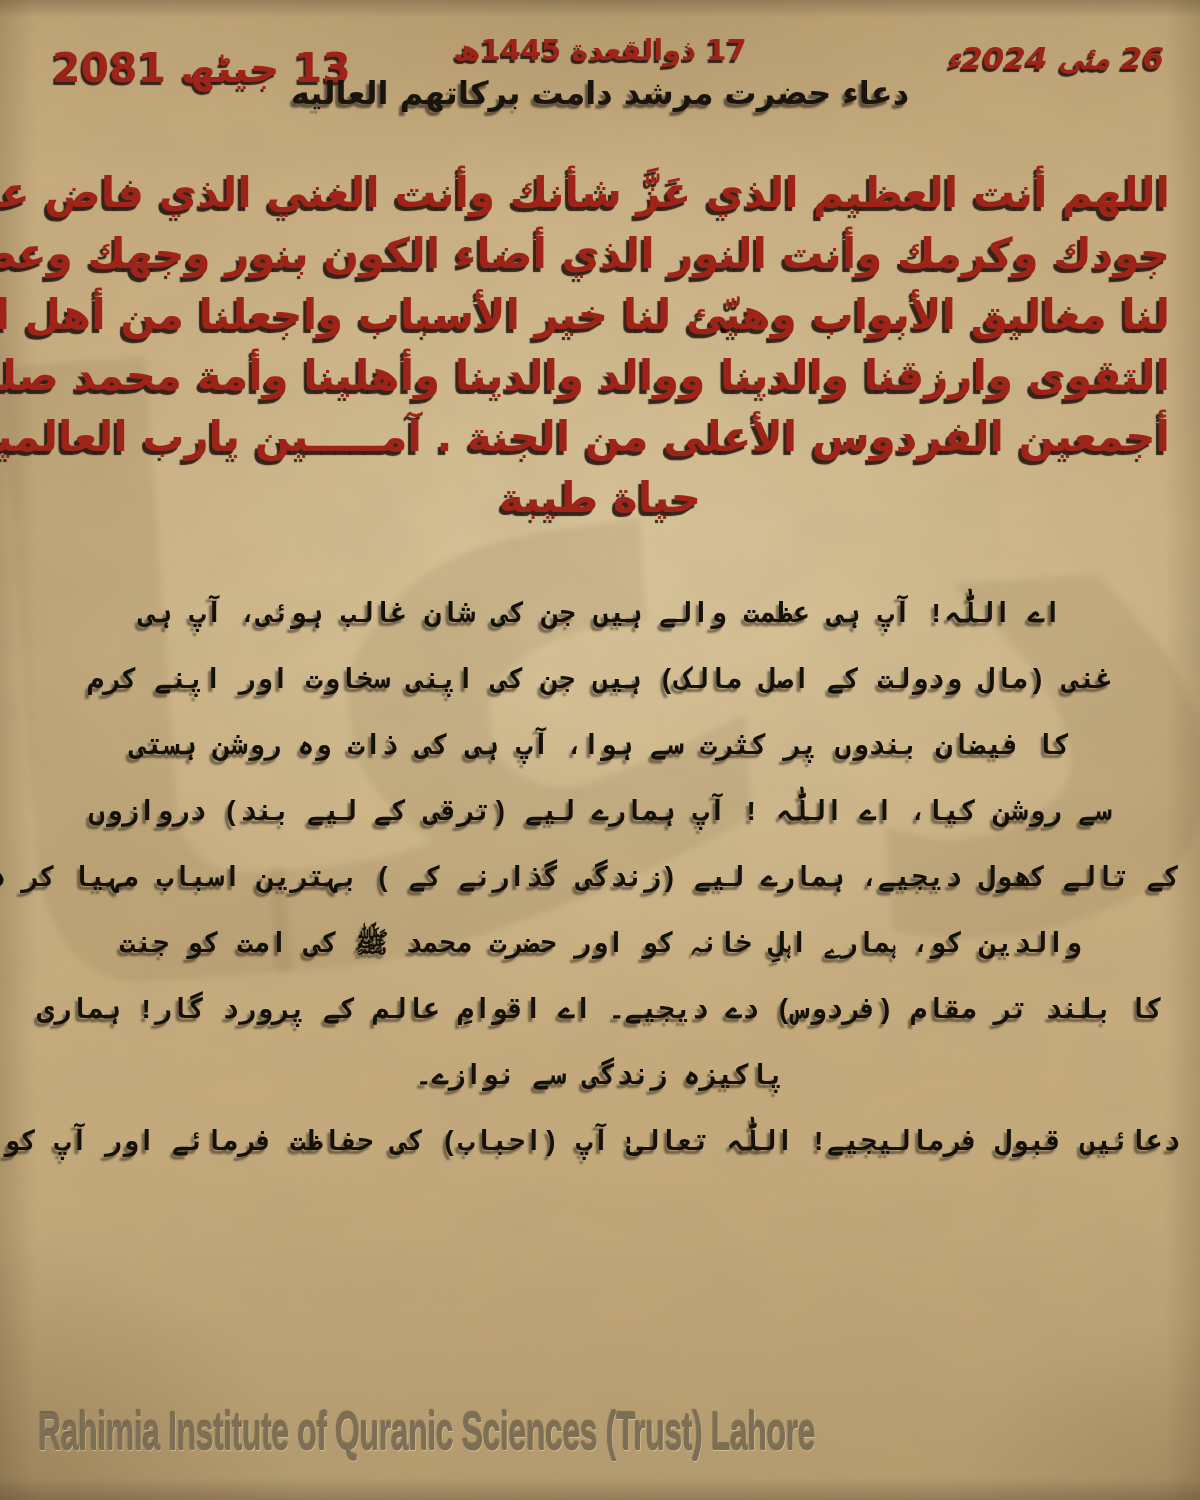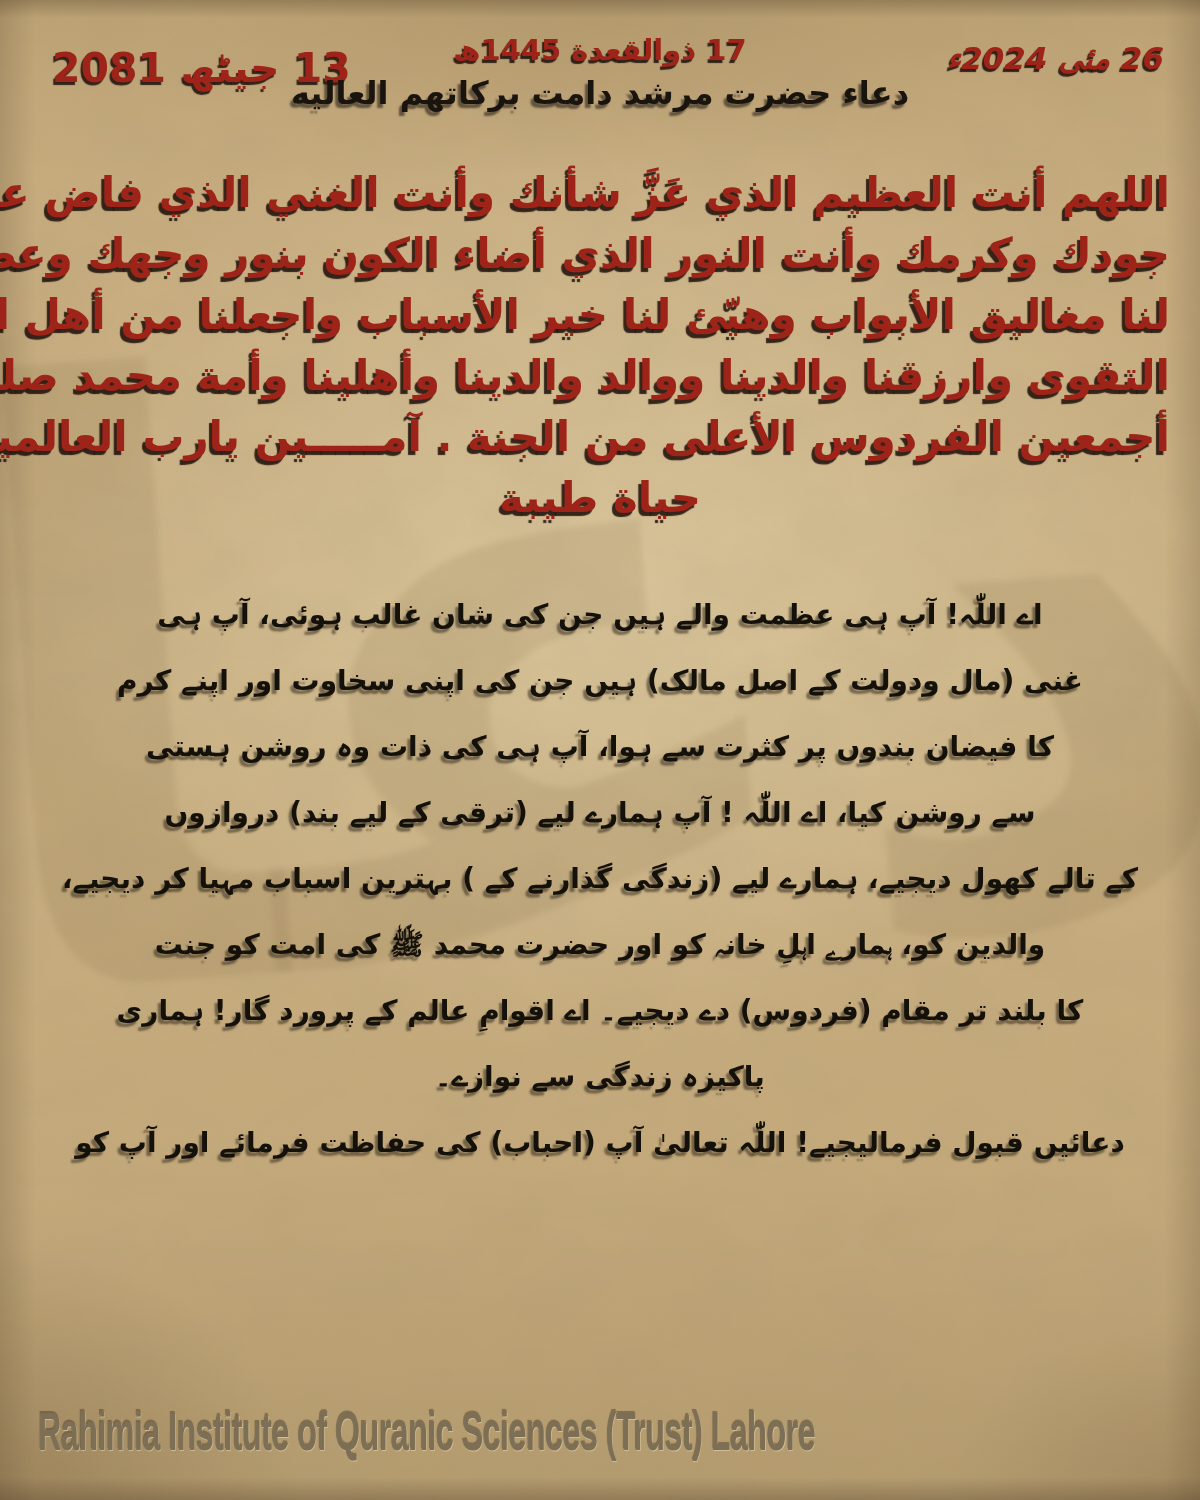--- a/index.html
+++ b/index.html
@@ -44,20 +44,21 @@
   .arabic-line{
     height:61px;line-height:61px;text-align:center;white-space:nowrap;
     font-size:42px;font-weight:700;color:#9e2318;
     text-shadow:-3px 4px 1px rgba(25,10,6,0.85);
   }
   .urdu-block{position:absolute;top:582px;left:20px;width:1160px;direction:rtl;}
   .urdu-line{
     height:66px;line-height:66px;text-align:center;white-space:nowrap;
     font-size:28px;font-weight:700;color:#14100a;
     text-shadow:-3px 4px 2px rgba(48,38,26,0.55);
+    font-family:Liberation Mono, monospace;
   }
   .footer{
     position:absolute;left:0;top:1388px;width:1200px;height:86px;
     display:flex;align-items:center;justify-content:flex-start;
     padding:0 38px;box-sizing:border-box;
   }
   .footer-en{
     font-family:"Liberation Sans","DejaVu Sans",sans-serif;
     font-size:54px;font-weight:700;letter-spacing:-1px;white-space:nowrap;
     color:#7d6f55;

